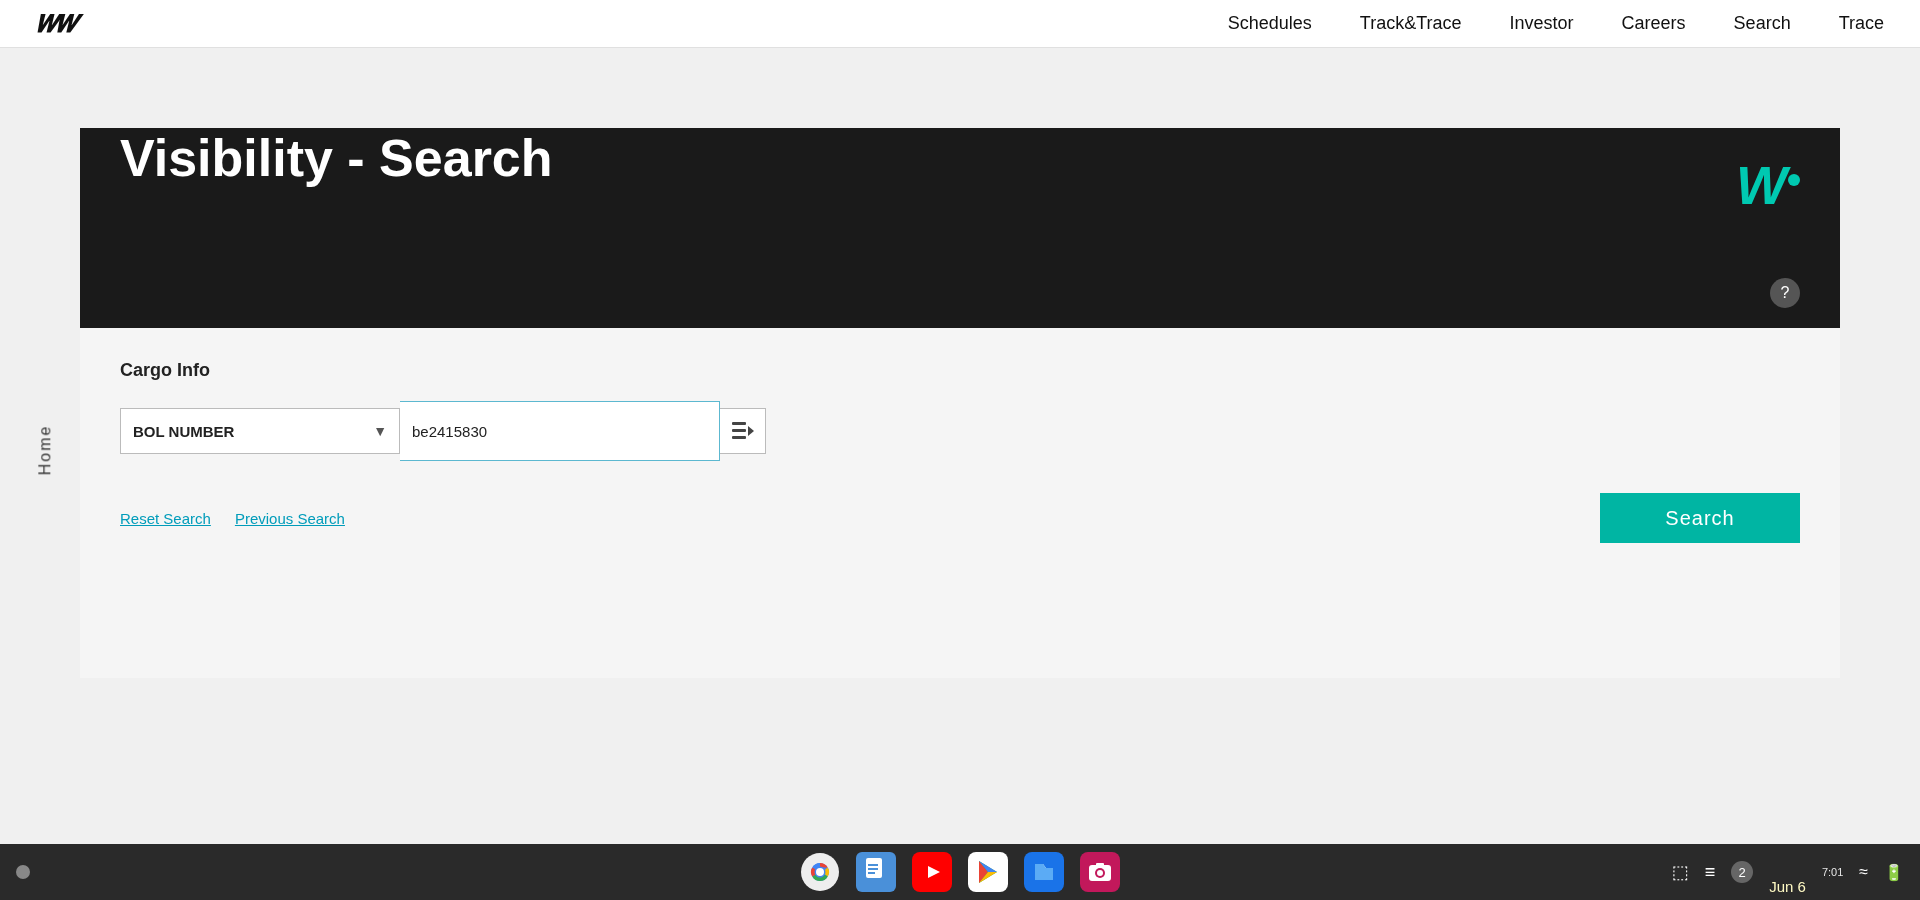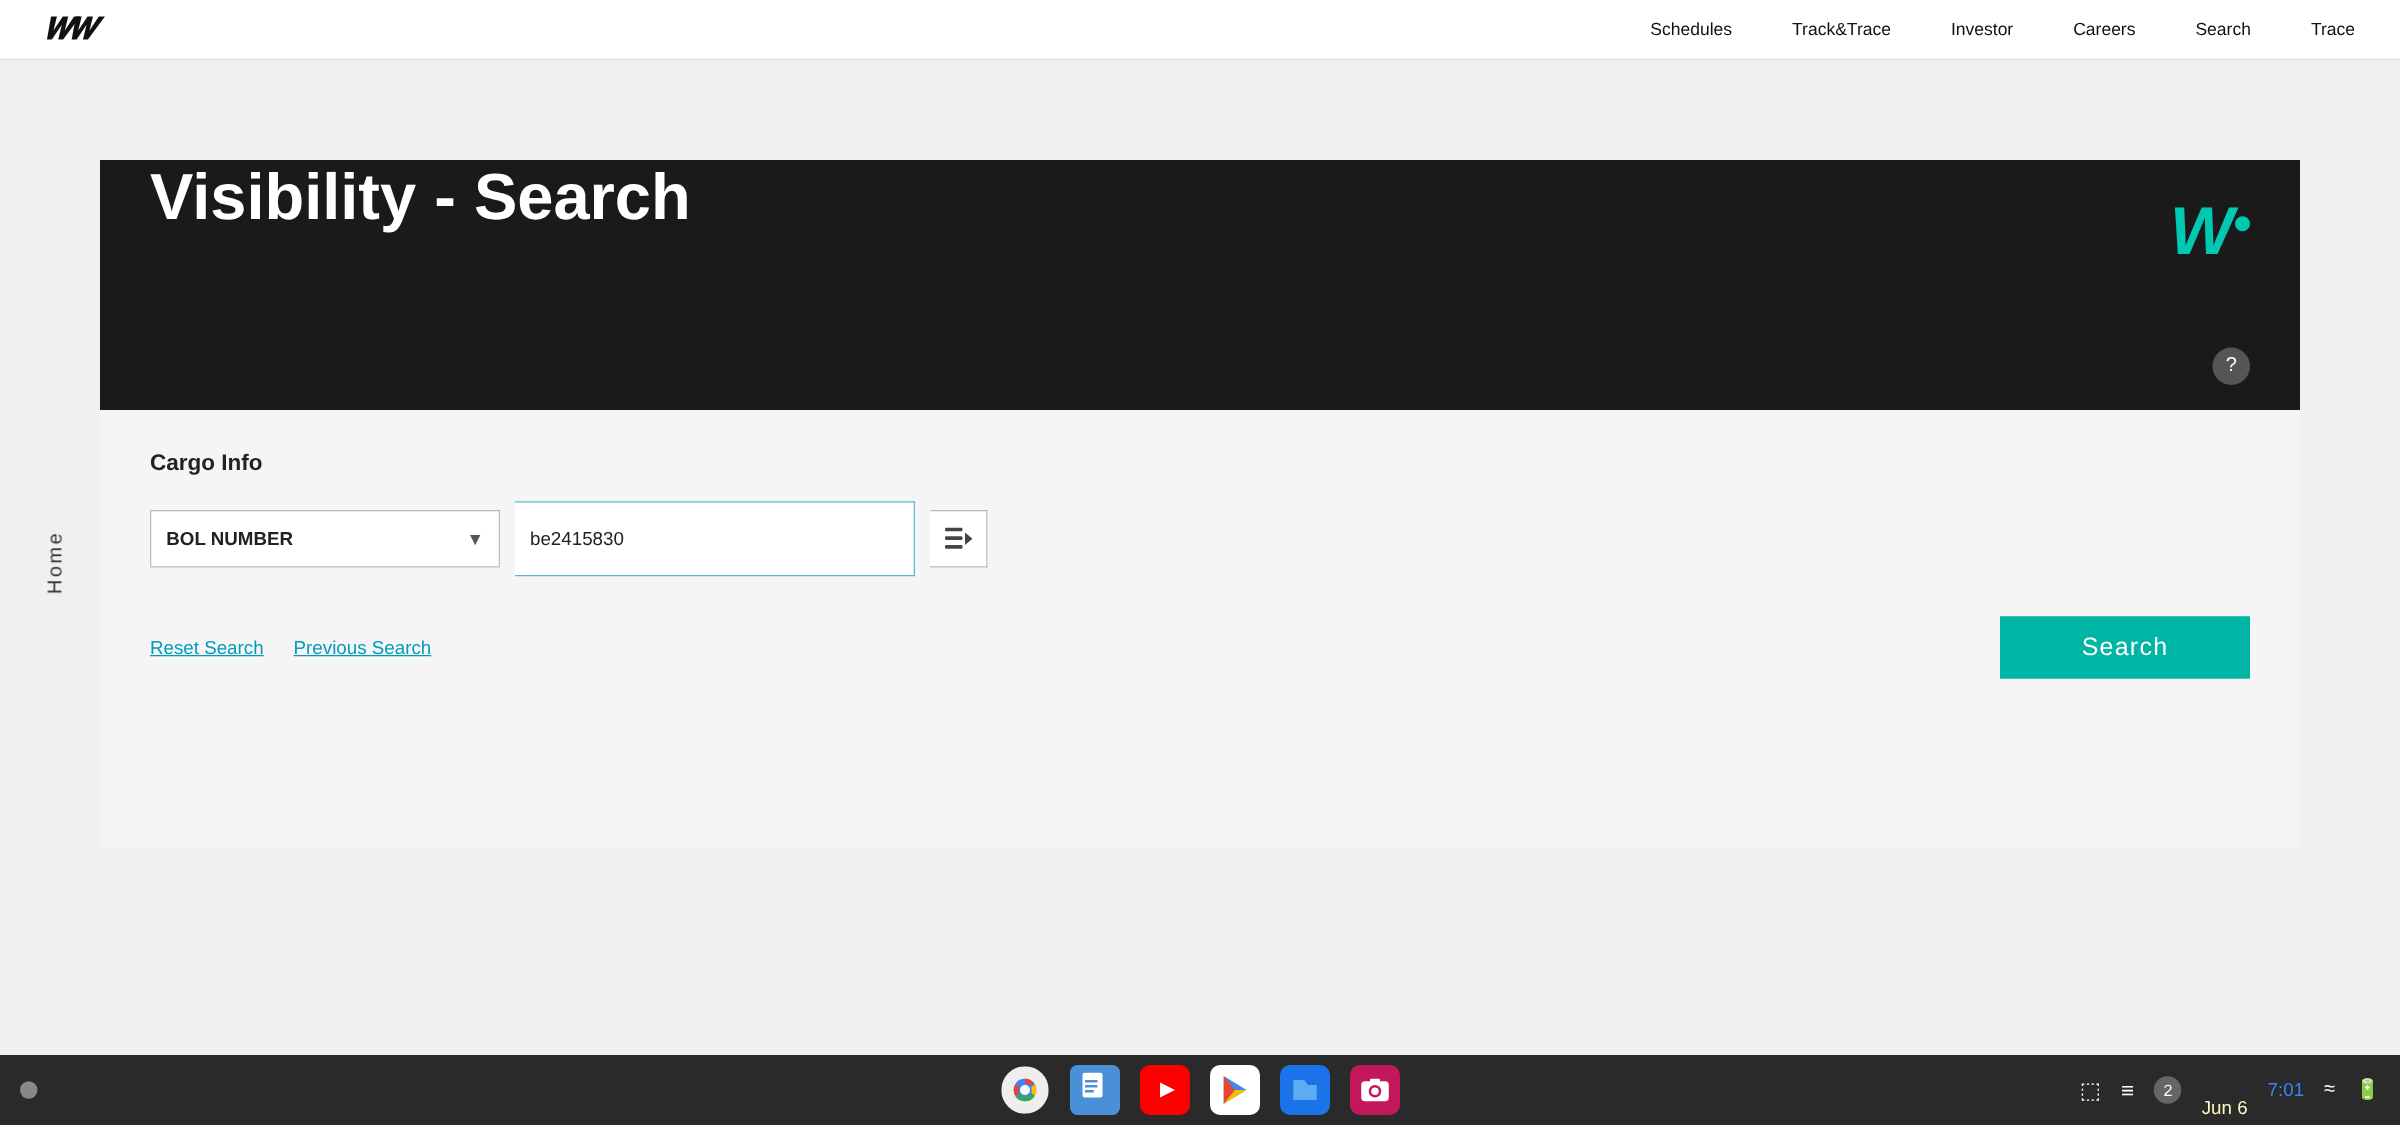--- a/index.html
+++ b/index.html
@@ -18,21 +18,21 @@
       z-index: 10;
     }
     #top-nav .nav-links {
       display: flex;
       gap: 48px;
       list-style: none;
     }
     #top-nav .nav-links li a {
       text-decoration: none;
       color: #111;
-      font-size: 14px;
+      font-size: 18px;
       font-weight: 400;
     }
 
     
     #hero-banner {
       background: #1a1a1a;
       height: 200px;
       margin: 80px 80px 0 80px;
       position: relative;
       display: flex;
@@ -104,21 +104,21 @@
     .section-label {
       font-size: 18px;
       font-weight: 600;
       color: #222;
       margin-bottom: 20px;
     }
 
     .search-row {
       display: flex;
       align-items: center;
-      gap: 12px;
+      gap: 0;
       margin-bottom: 32px;
     }
 
     .bol-dropdown {
       background: #fff;
       border: 1px solid #bbb;
       height: 46px;
       width: 280px;
       font-size: 15px;
       font-weight: 600;
@@ -389,17 +389,17 @@
       </svg>
     </div>
   </div>
 
   <div class="taskbar-right">
 
     <div style="color:#fff; font-size:18px; cursor:pointer;">⬚</div>
     <div style="color:#fff; font-size:18px; cursor:pointer;">≡</div>
     <div style="background:#666; color:#fff; border-radius:50%; width:22px; height:22px; display:flex; align-items:center; justify-content:center; font-size:13px; cursor:pointer;">2</div>
     <div style="color:#fef9c3; font-size:15px;margin-top:28px;">Jun 6</div>
-    <div style="color:#3b82f6; font-size:15px;">7:01</div>
+    <div style="color:#e5e5e5; font-size:11px;">7:01</div>
     <div style="color:#fff; font-size:16px; cursor:pointer;">≈</div>
     <div style="color:#fff; font-size:16px;">🔋</div>
   </div>
 </div>
 
 </body></html>

